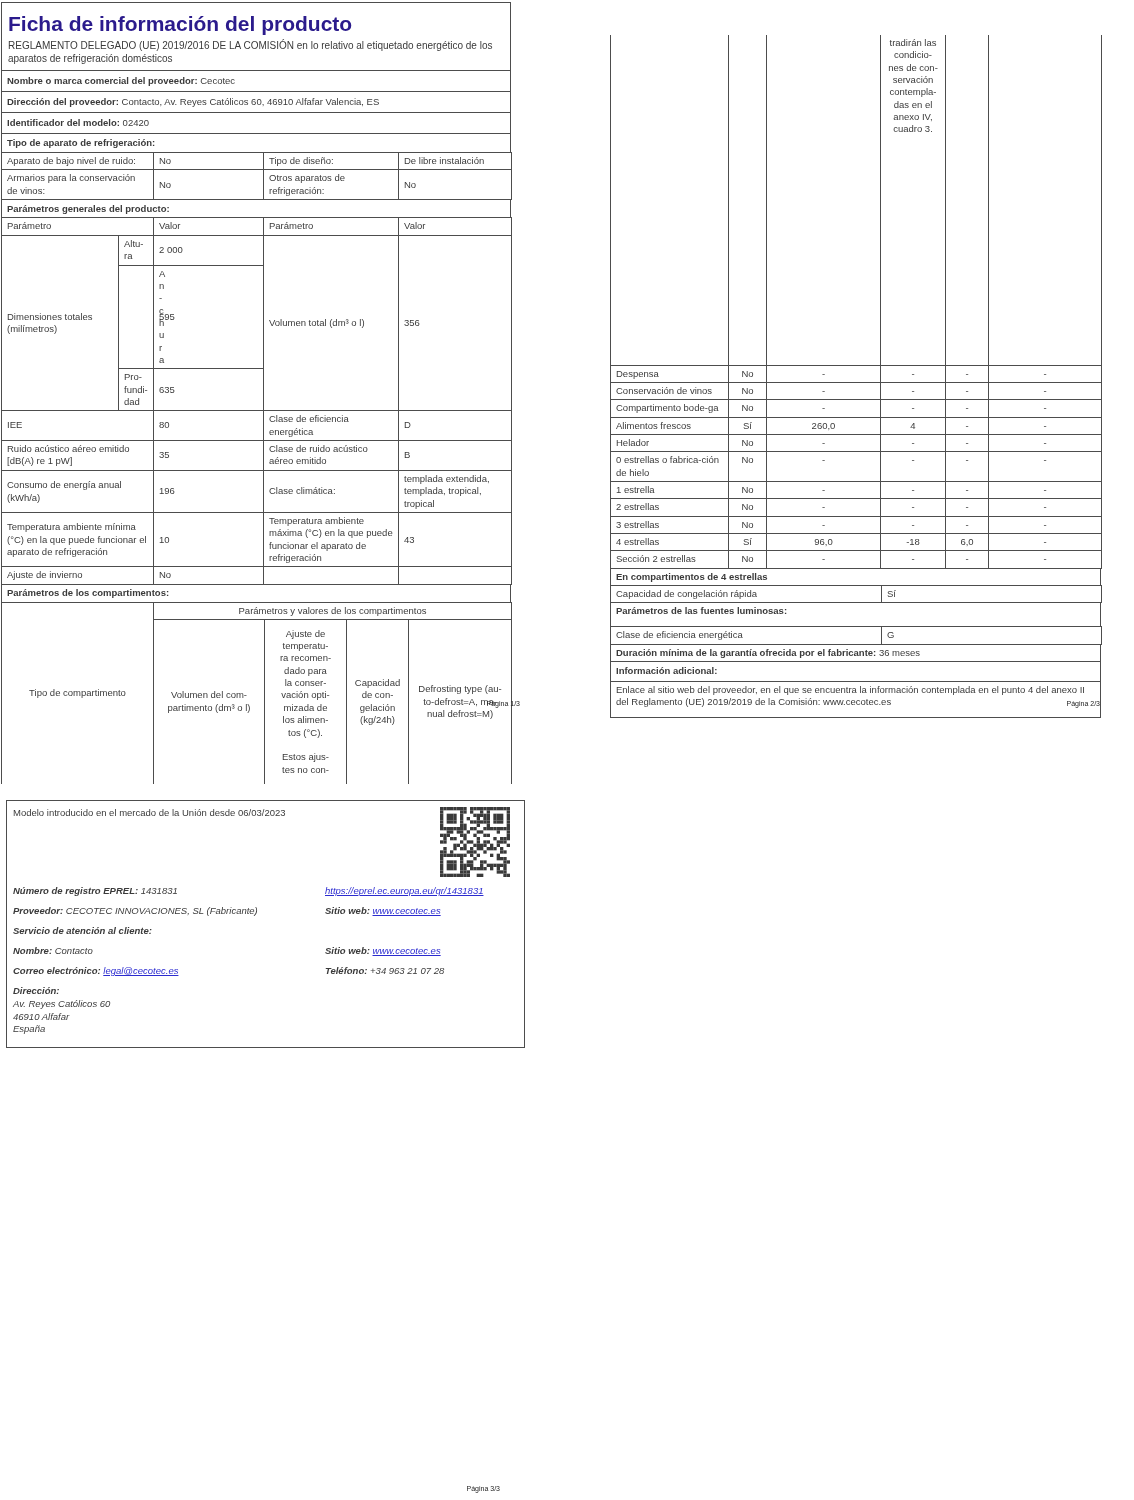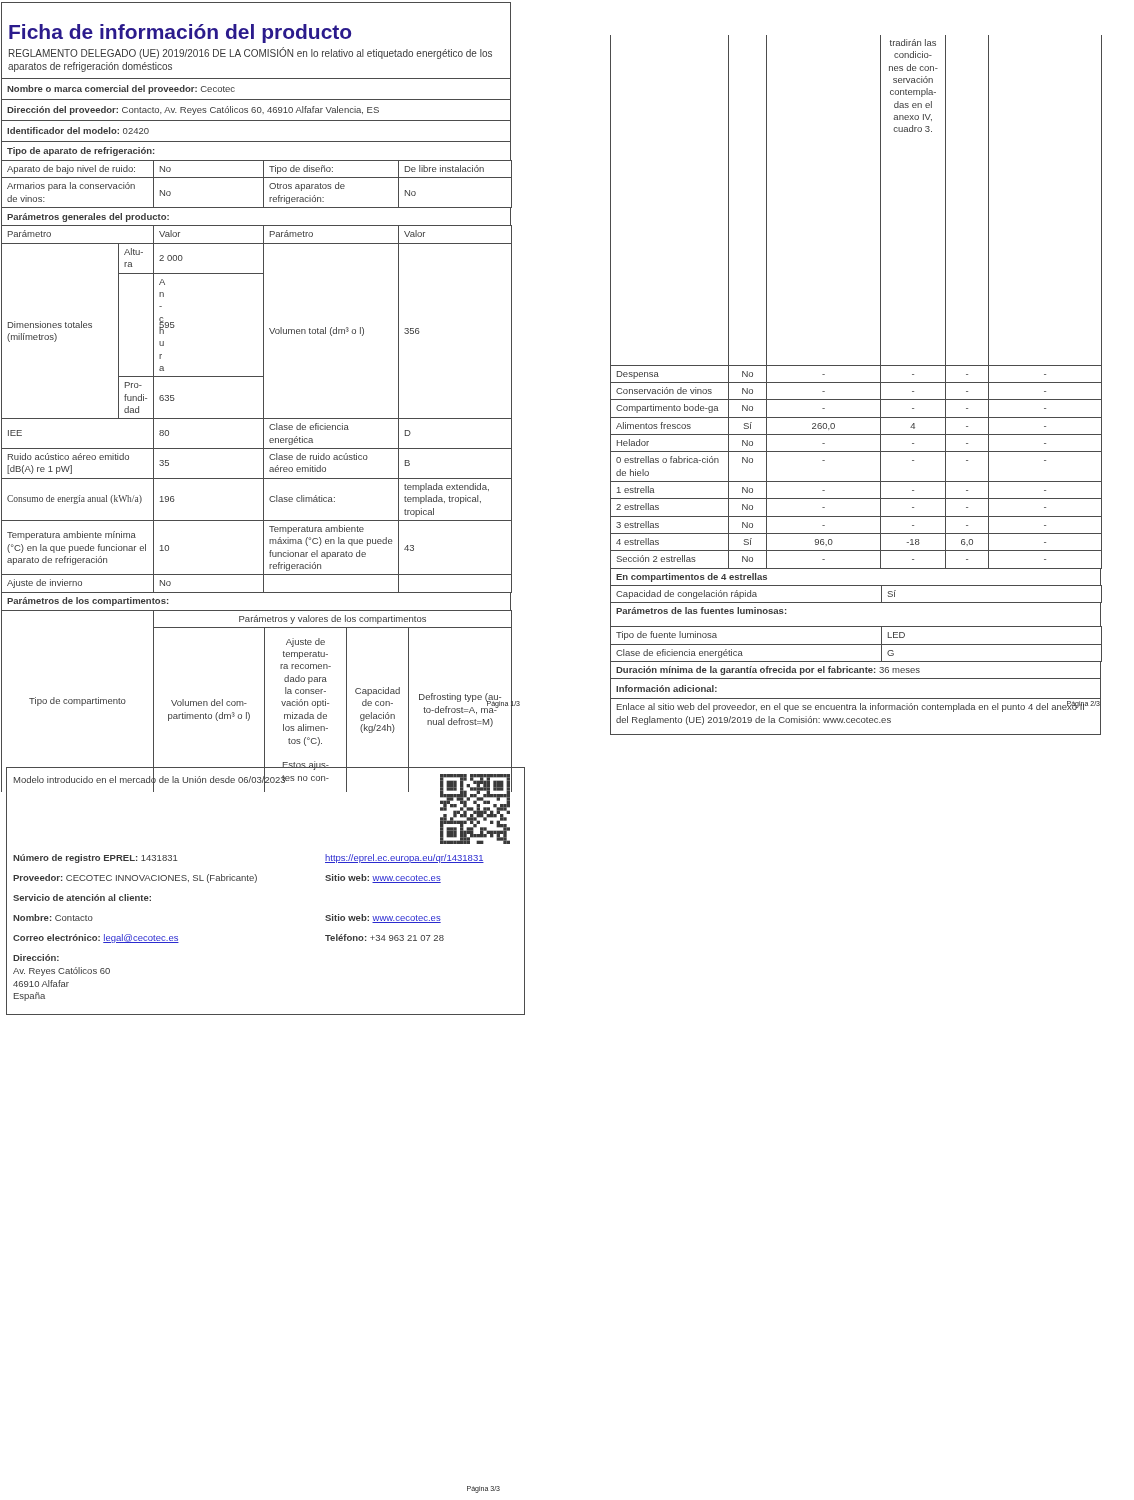--- a/index.html
+++ b/index.html
@@ -4,44 +4,44 @@
 <style>
   * { box-sizing: border-box; }
   html,body { margin:0; padding:0; }
   body {
     width:1134px; height:1500px; position:relative; background:#ffffff;
     font-family:"Liberation Sans", sans-serif; color:#3a3a3a; overflow:hidden;
   }
   .sheet { position:absolute; }
   #sheet1 { left:1px; top:3px; width:510px; }
   #sheet2 { left:610px; top:0px; width:491px;margin-top:36px; }
-  #sheet3 { left:6px; top:767px; width:519px; height:248px; border:1px solid #4d4d4d; font-size:9.5px; }
+  #sheet3 { left:6px; top:800px; width:519px; height:248px; border:1px solid #4d4d4d; font-size:9.5px; }
   table { border-collapse:collapse; width:100%; table-layout:fixed; margin-top:-1px; }
   td {
     border:1px solid #4d4d4d; padding:2px 5px; font-size:9.5px; line-height:1.3;
     vertical-align:middle; word-wrap:break-word;
   }
   .b { font-weight:bold; }
   .c { text-align:center; }
   .pre { white-space:pre-line; }
   .no-top td { border-top:none; }
   .no-bottom td { border-bottom:none; }
   .vtop { vertical-align:top; }
   #doc-title { font-size:21px; font-weight:bold; color:#2b1b8c; line-height:1.15; padding:1px 0 3px 0; }
-  .title-cell { padding:16px 6px 5px 6px; }
+  .title-cell { padding:8px 6px 5px 6px; }
   .reg-text { font-size:10px; color:#3a3a3a; }
   a.lnk { color:#2b2bd0; text-decoration:underline; }
   .footer { position:absolute; font-size:7px; color:#222; }
   #footer1 { left:400px; top:700px; width:120px; text-align:right; }
   #footer2 { left:980px; top:700px; width:120px; text-align:right; }
   #footer3 { left:380px; top:1485px; width:120px; text-align:right; }
   
   .p3-intro { padding:6px 6px 0 6px; }
   #qr-box { position:absolute; right:14px; top:6px; width:70px; height:70px; }
-  .p3-rows { position:absolute; left:6px; top:84px; width:505px; }
+  .p3-rows { position:absolute; left:6px; top:84px; width:505px;font-style:italic; }
   .p3-row { display:flex; margin-bottom:9px; }
   .p3-left { width:312px; }
   .p3-right { flex:1; }
   .addr-lines { line-height:1.35; }
 </style>
 </head>
 <body>
 
 <div class="sheet" id="sheet1">
 
@@ -179,21 +179,21 @@
       <td>Clase de eficiencia energética</td>
       <td>D</td>
     </tr>
     <tr>
       <td style="height:30px;">Ruido acústico aéreo emitido [dB(A) re 1 pW]</td>
       <td>35</td>
       <td>Clase de ruido acústico aéreo emitido</td>
       <td>B</td>
     </tr>
     <tr>
-      <td style="height:40px;font-family:Liberation Serif, serif;">Consumo de energía anual (kWh/a)</td>
+      <td style="height:40px;">Consumo de energía anual (kWh/a)</td>
       <td>196</td>
       <td>Clase climática:</td>
       <td>templada extendida, templada, tropical, tropical</td>
     </tr>
     <tr>
       <td style="height:54px;">Temperatura ambiente mínima (°C) en la que puede funcionar el aparato de refrigeración</td>
       <td>10</td>
       <td>Temperatura ambiente máxima (°C) en la que puede funcionar el aparato de refrigeración</td>
       <td>43</td>
     </tr>
@@ -406,24 +406,20 @@
         </tr>
   </tbody>
     </table>
 
   <table>
     <colgroup>
         <col style="width:271px">
         <col style="width:220px">
       </colgroup>
     <tbody>
-        <tr>
-      <td>Tipo de fuente luminosa</td>
-      <td>LED</td>
-    </tr>
     <tr>
       <td>Clase de eficiencia energética</td>
       <td>G</td>
     </tr>
   </tbody>
     </table>
 
   <table>
     <tbody>
         <tr>

